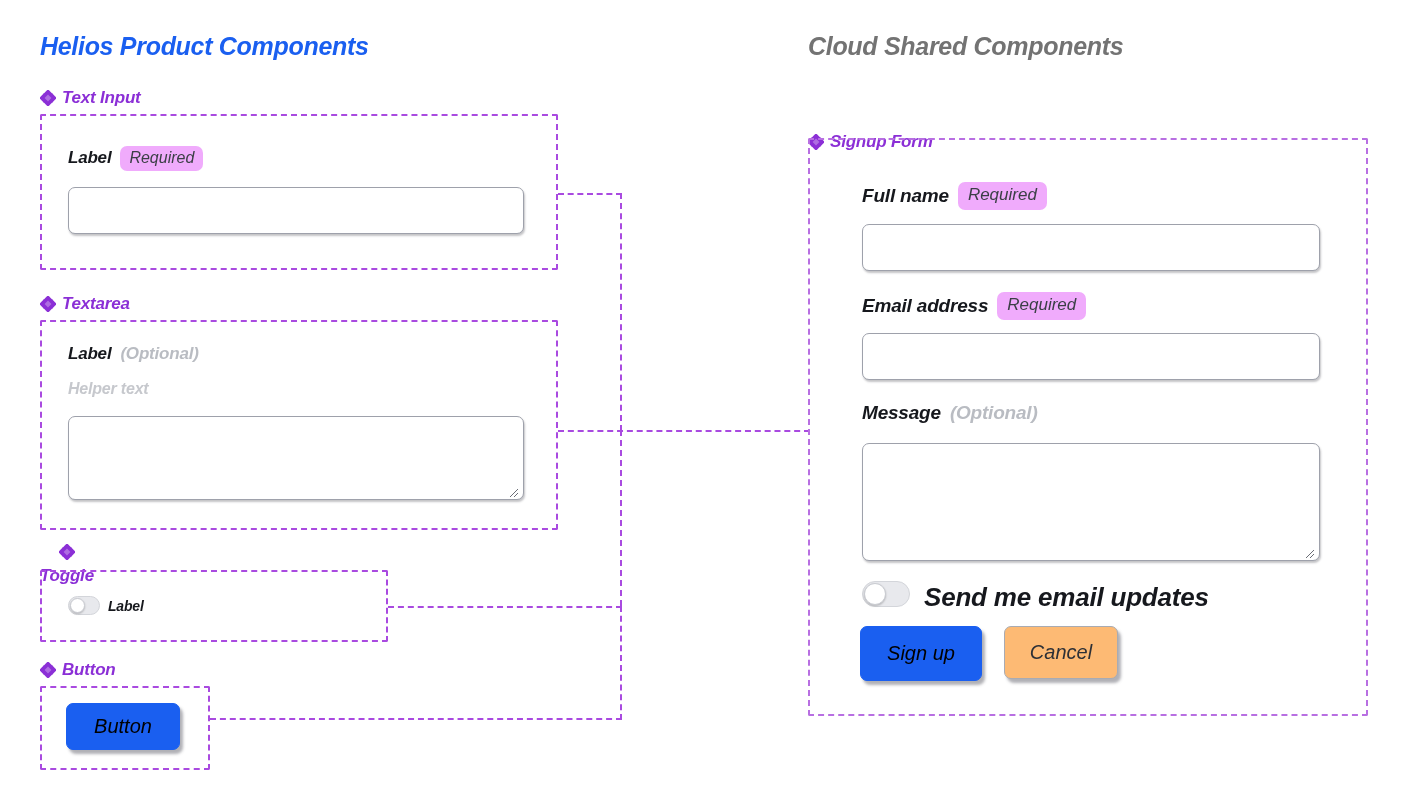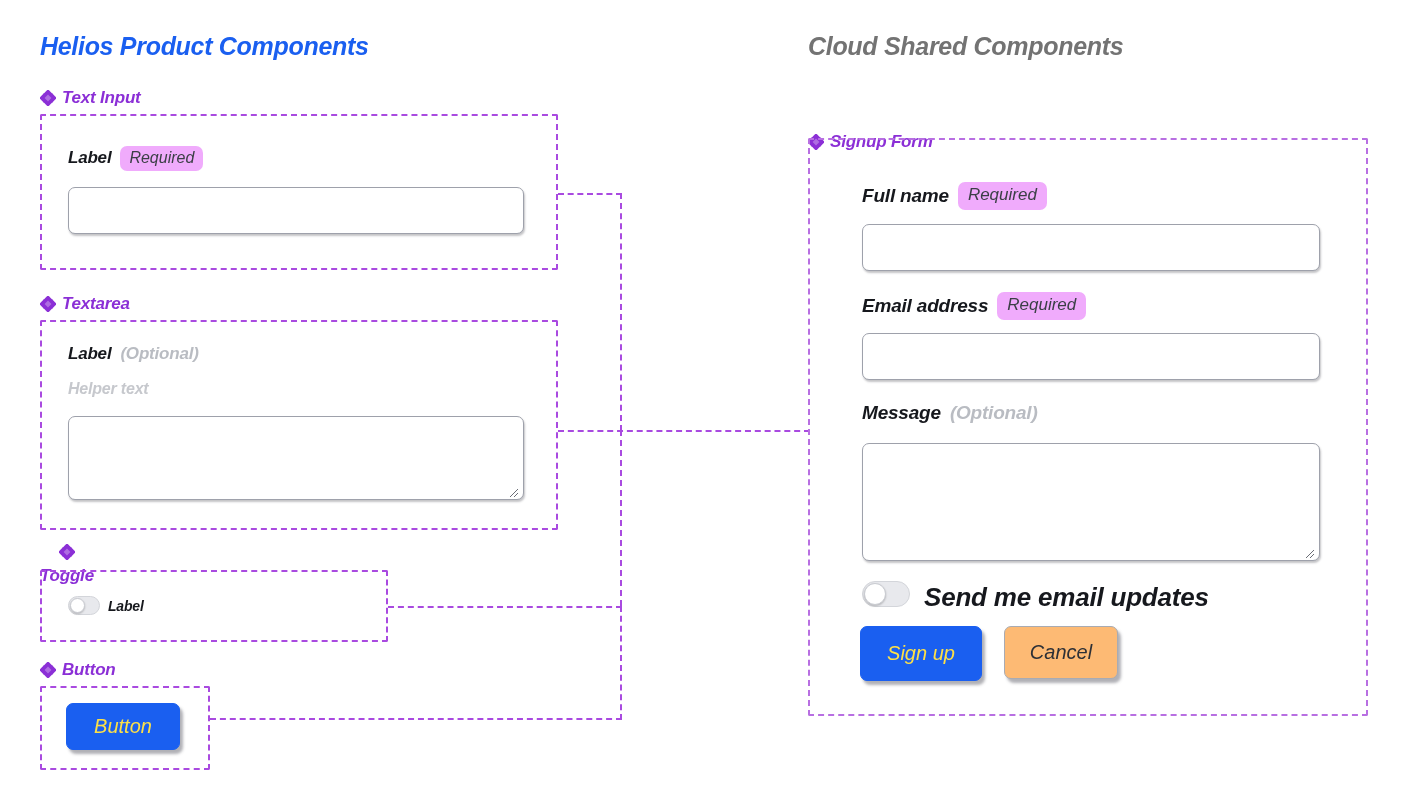--- a/index.html
+++ b/index.html
@@ -146,21 +146,21 @@
     align-items: center;
     justify-content: center;
     border-radius: 7px;
     font-family: "Liberation Sans", sans-serif;
     white-space: nowrap;
     cursor: pointer;
     user-select: none;
   }
   .btn.primary {
     background: #1a5ff0;
-    color: #fde047;
+    color: #000000;
     border: 1px solid #1a5ff0;
     box-shadow: 3px 4px 3px rgba(70,70,80,0.42);
   }
   .btn.secondary {
     background: #fdba74;
     color: #2d3036;
     border: 1px solid #a8abb3;
     box-shadow: 3px 4px 3px rgba(70,70,80,0.42);
   }
 </style>

